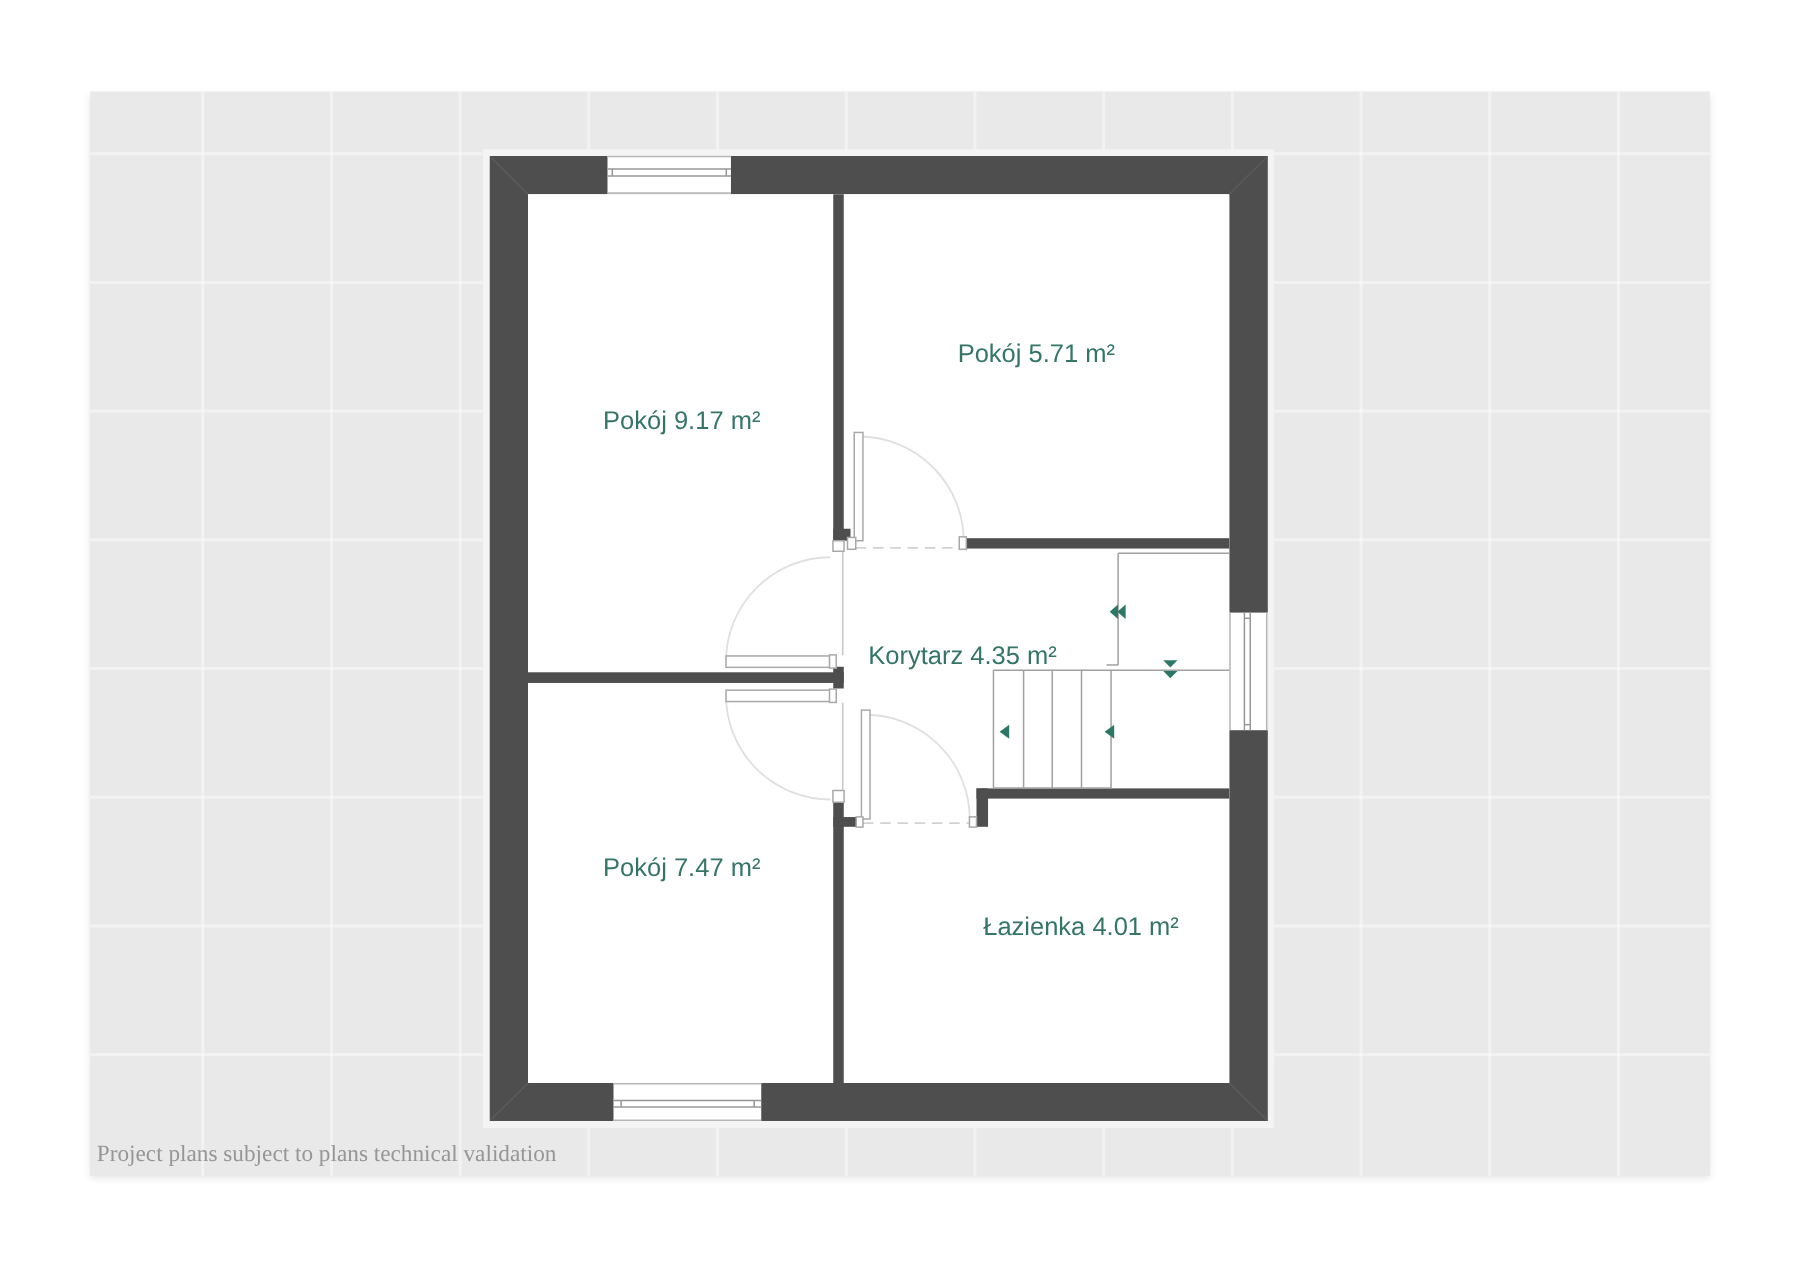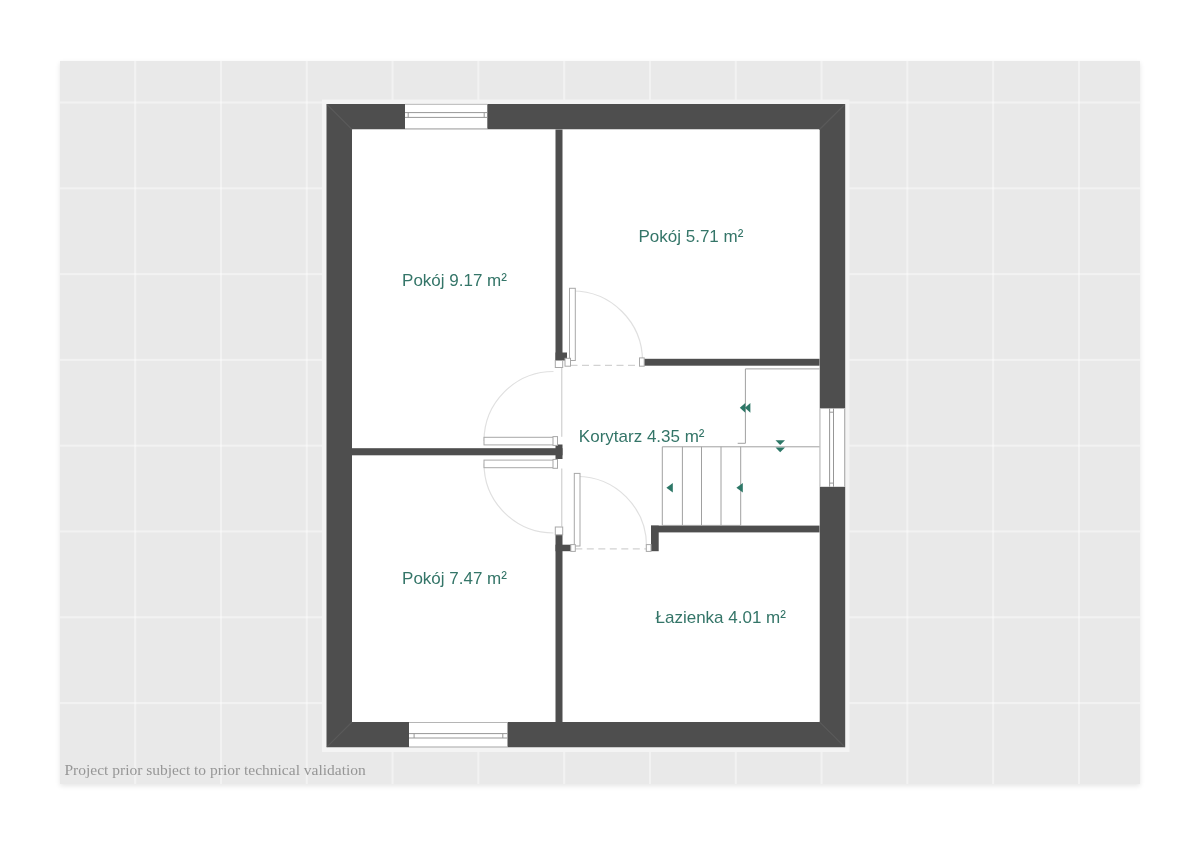--- a/index.html
+++ b/index.html
@@ -146,13 +146,13 @@
     <polygon points="672.8,483.1 672.8,492.5 666.4,487.8"></polygon>
     <polygon points="742.8,483.1 742.8,492.5 736.4,487.8"></polygon>
   </g>
 
   <text x="454.5" y="285.9" text-anchor="middle">Pokój 9.17 m²</text>
   <text x="690.9" y="241.6" text-anchor="middle">Pokój 5.71 m²</text>
   <text x="641.7" y="442.4" text-anchor="middle">Korytarz 4.35 m²</text>
   <text x="454.5" y="583.9" text-anchor="middle">Pokój 7.47 m²</text>
   <text x="720.7" y="623.3" text-anchor="middle">Łazienka 4.01 m²</text>
 </svg>
-<div id="caption">Project prior subject to prior technical validation</div>
+<div id="caption">Project plans subject to plans technical validation</div>
 
 </body></html>

